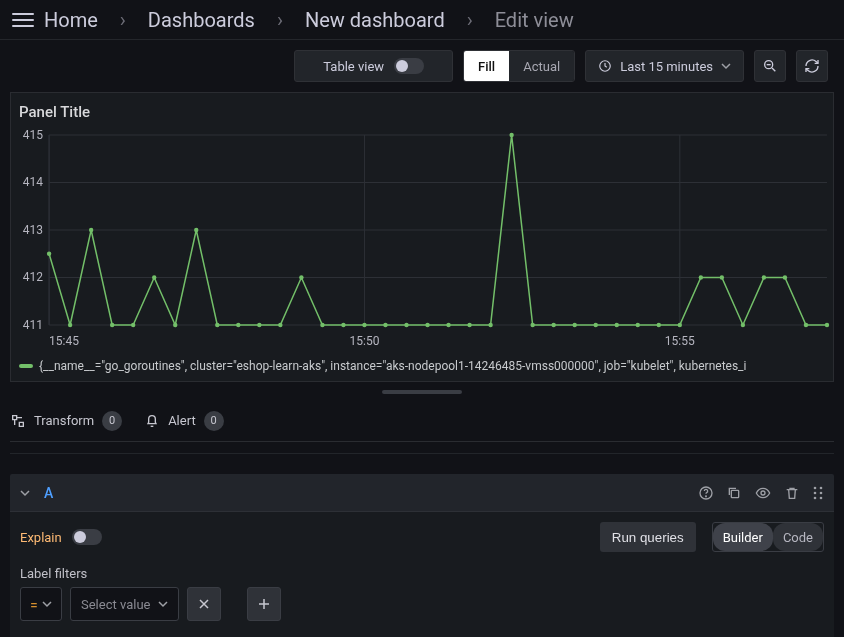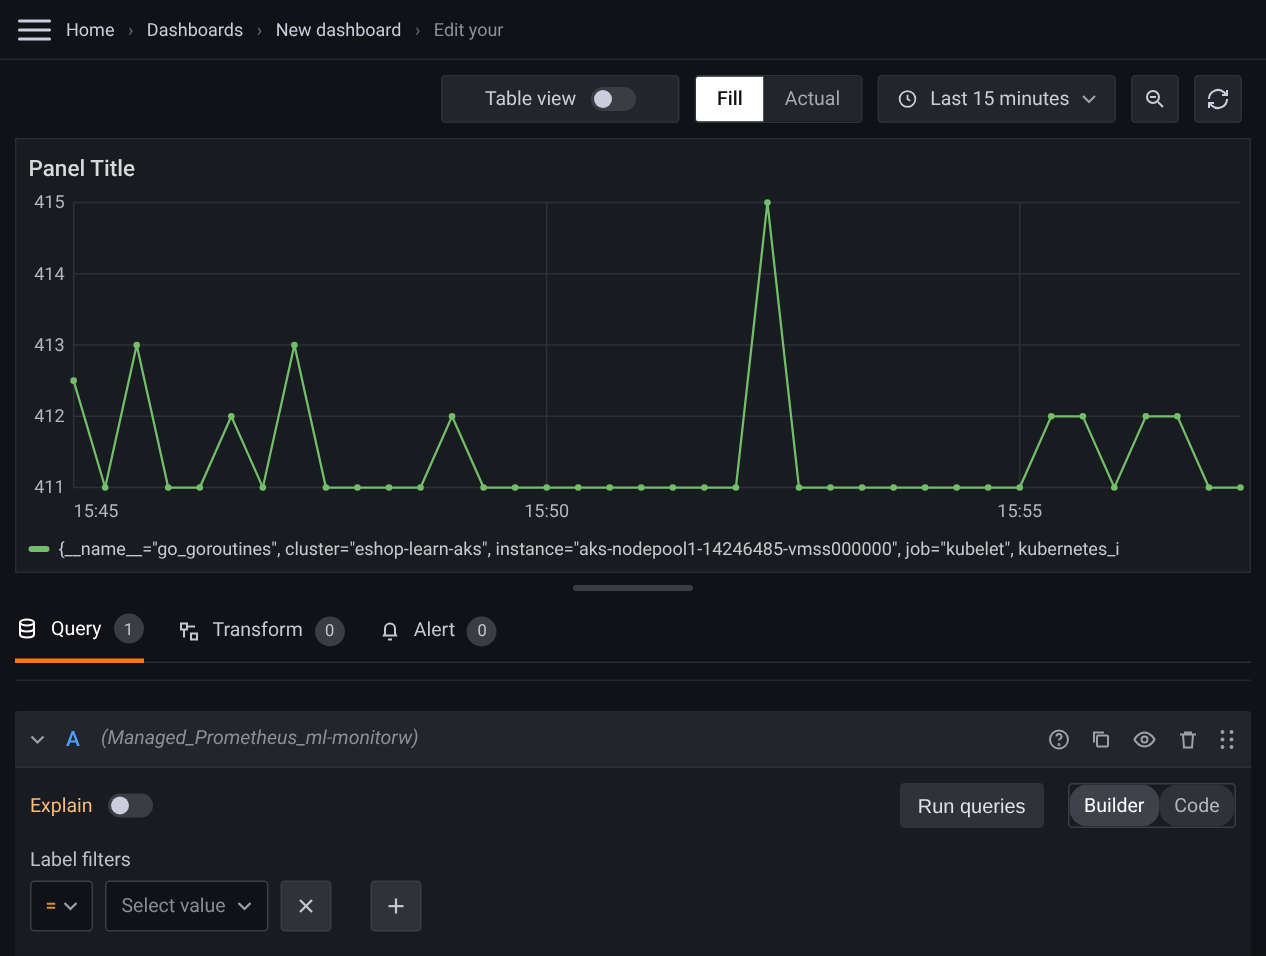--- a/index.html
+++ b/index.html
@@ -3,21 +3,21 @@
 <meta charset="utf-8">
 <style>
   * { box-sizing: border-box; margin: 0; padding: 0; }
   html, body { width: 844px; height: 637px; background: #111217; color: #ccccdc; font-family: -apple-system, BlinkMacSystemFont, "Segoe UI", Roboto, sans-serif; font-size: 13px; overflow: hidden; }
   svg { display: block; }
 
   
   .topbar { display: flex; align-items: center; height: 40px; padding: 0 12px; gap: 10px; border-bottom: 1px solid #24262b; }
   .hamburger { width: 22px; height: 22px; display: flex; flex-direction: column; justify-content: space-around; padding: 2px 0; cursor: pointer; }
   .hamburger span { height: 2px; background: #ccccdc; border-radius: 1px; }
-  .crumbs { display: flex; align-items: center; gap: 9px; font-size: 12px; }
+  .crumbs { display: flex; align-items: center; gap: 22px; font-size: 20px; }
   .crumb { color: #ccccdc; cursor: pointer; }
   .crumb.faded { color: #8e8e98; cursor: default; }
   .crumb-sep { color: #6c6c76; }
 
   
   .toolbar { display: flex; align-items: center; justify-content: flex-end; height: 52px; gap: 10px; padding: 0 16px; }
   .btn { display: inline-flex; align-items: center; gap: 8px; background: #22252a; border: 1px solid #2f3136; color: #ccccdc; height: 32px; padding: 0 12px; border-radius: 3px; cursor: pointer; }
   .btn.icon-only { padding: 0; width: 32px; justify-content: center; }
   .seg { display: inline-flex; border: 1px solid #2f3136; border-radius: 3px; overflow: hidden; height: 32px; }
   .seg .opt { display: inline-flex; align-items: center; padding: 0 14px; background: #22252a; color: #a8a8b2; cursor: pointer; }
@@ -84,21 +84,21 @@
       <span></span>
       <span></span>
   </div>
   <div class="crumbs">
     <span class="crumb">Home</span>
     <span class="crumb-sep">›</span>
     <span class="crumb">Dashboards</span>
     <span class="crumb-sep">›</span>
     <span class="crumb">New dashboard</span>
     <span class="crumb-sep">›</span>
-    <span class="crumb faded">Edit your</span>
+    <span class="crumb faded">Edit view</span>
   </div>
 </div>
 
 <div class="toolbar">
   <div class="tableview">
     <span>Table view</span>
     <div class="toggle"></div>
   </div>
   <div class="seg">
     <div class="opt active">Fill</div>
@@ -198,29 +198,20 @@
     <span>{__name__="go_goroutines", cluster="eshop-learn-aks", instance="aks-nodepool1-14246485-vmss000000", job="kubelet", kubernetes_i</span>
   </div>
 </div>
 
 <div class="panel-resize">
     <div></div>
   </div>
 
 <div class="lower">
   <div class="tabs">
-    <div class="tab active">
-      <svg width="16" height="16" viewBox="0 0 24 24" fill="none" stroke="#fff" stroke-width="2">
-          <ellipse cx="12" cy="6" rx="7" ry="3"></ellipse>
-          <path d="M5 6v6c0 1.7 3.1 3 7 3s7-1.3 7-3V6"></path>
-          <path d="M5 12v6c0 1.7 3.1 3 7 3s7-1.3 7-3v-6"></path>
-        </svg>
-      <span>Query</span>
-      <span class="badge">1</span>
-    </div>
     <div class="tab">
       <svg width="16" height="16" viewBox="0 0 24 24" fill="none" stroke="#c7c7d0" stroke-width="2">
           <path d="M4 4h6v6H4zM14 14h6v6h-6z"></path>
           <path d="M10 7h8M7 10v8"></path>
         </svg>
       <span>Transform</span>
       <span class="badge">0</span>
     </div>
     <div class="tab">
       <svg width="16" height="16" viewBox="0 0 24 24" fill="none" stroke="#c7c7d0" stroke-width="2">
@@ -235,21 +226,20 @@
   <div class="thin-divider"></div>
 
   <div class="query-card">
     <div class="q-header">
       <span class="chev">
         <svg class="chevdown" viewBox="0 0 10 10">
             <path d="M1 3l4 4 4-4" stroke="#9ea0a6" stroke-width="1.5" fill="none"></path>
           </svg>
       </span>
       <span class="q-letter">A</span>
-      <span class="q-ds">(Managed_Prometheus_ml-monitorw)</span>
       <span class="spacer"></span>
       <div class="ico-row">
         <span class="ico">
             <svg width="16" height="16" viewBox="0 0 24 24" fill="none" stroke="#9ea0a6" stroke-width="2">
               <circle cx="12" cy="12" r="9"></circle>
               <path d="M9.5 9a2.5 2.5 0 1 1 3.5 2.3c-.9.4-1 1-1 1.7"></path>
               <circle cx="12" cy="17" r="0.6" fill="#9ea0a6"></circle>
             </svg>
           </span>
         <span class="ico">

